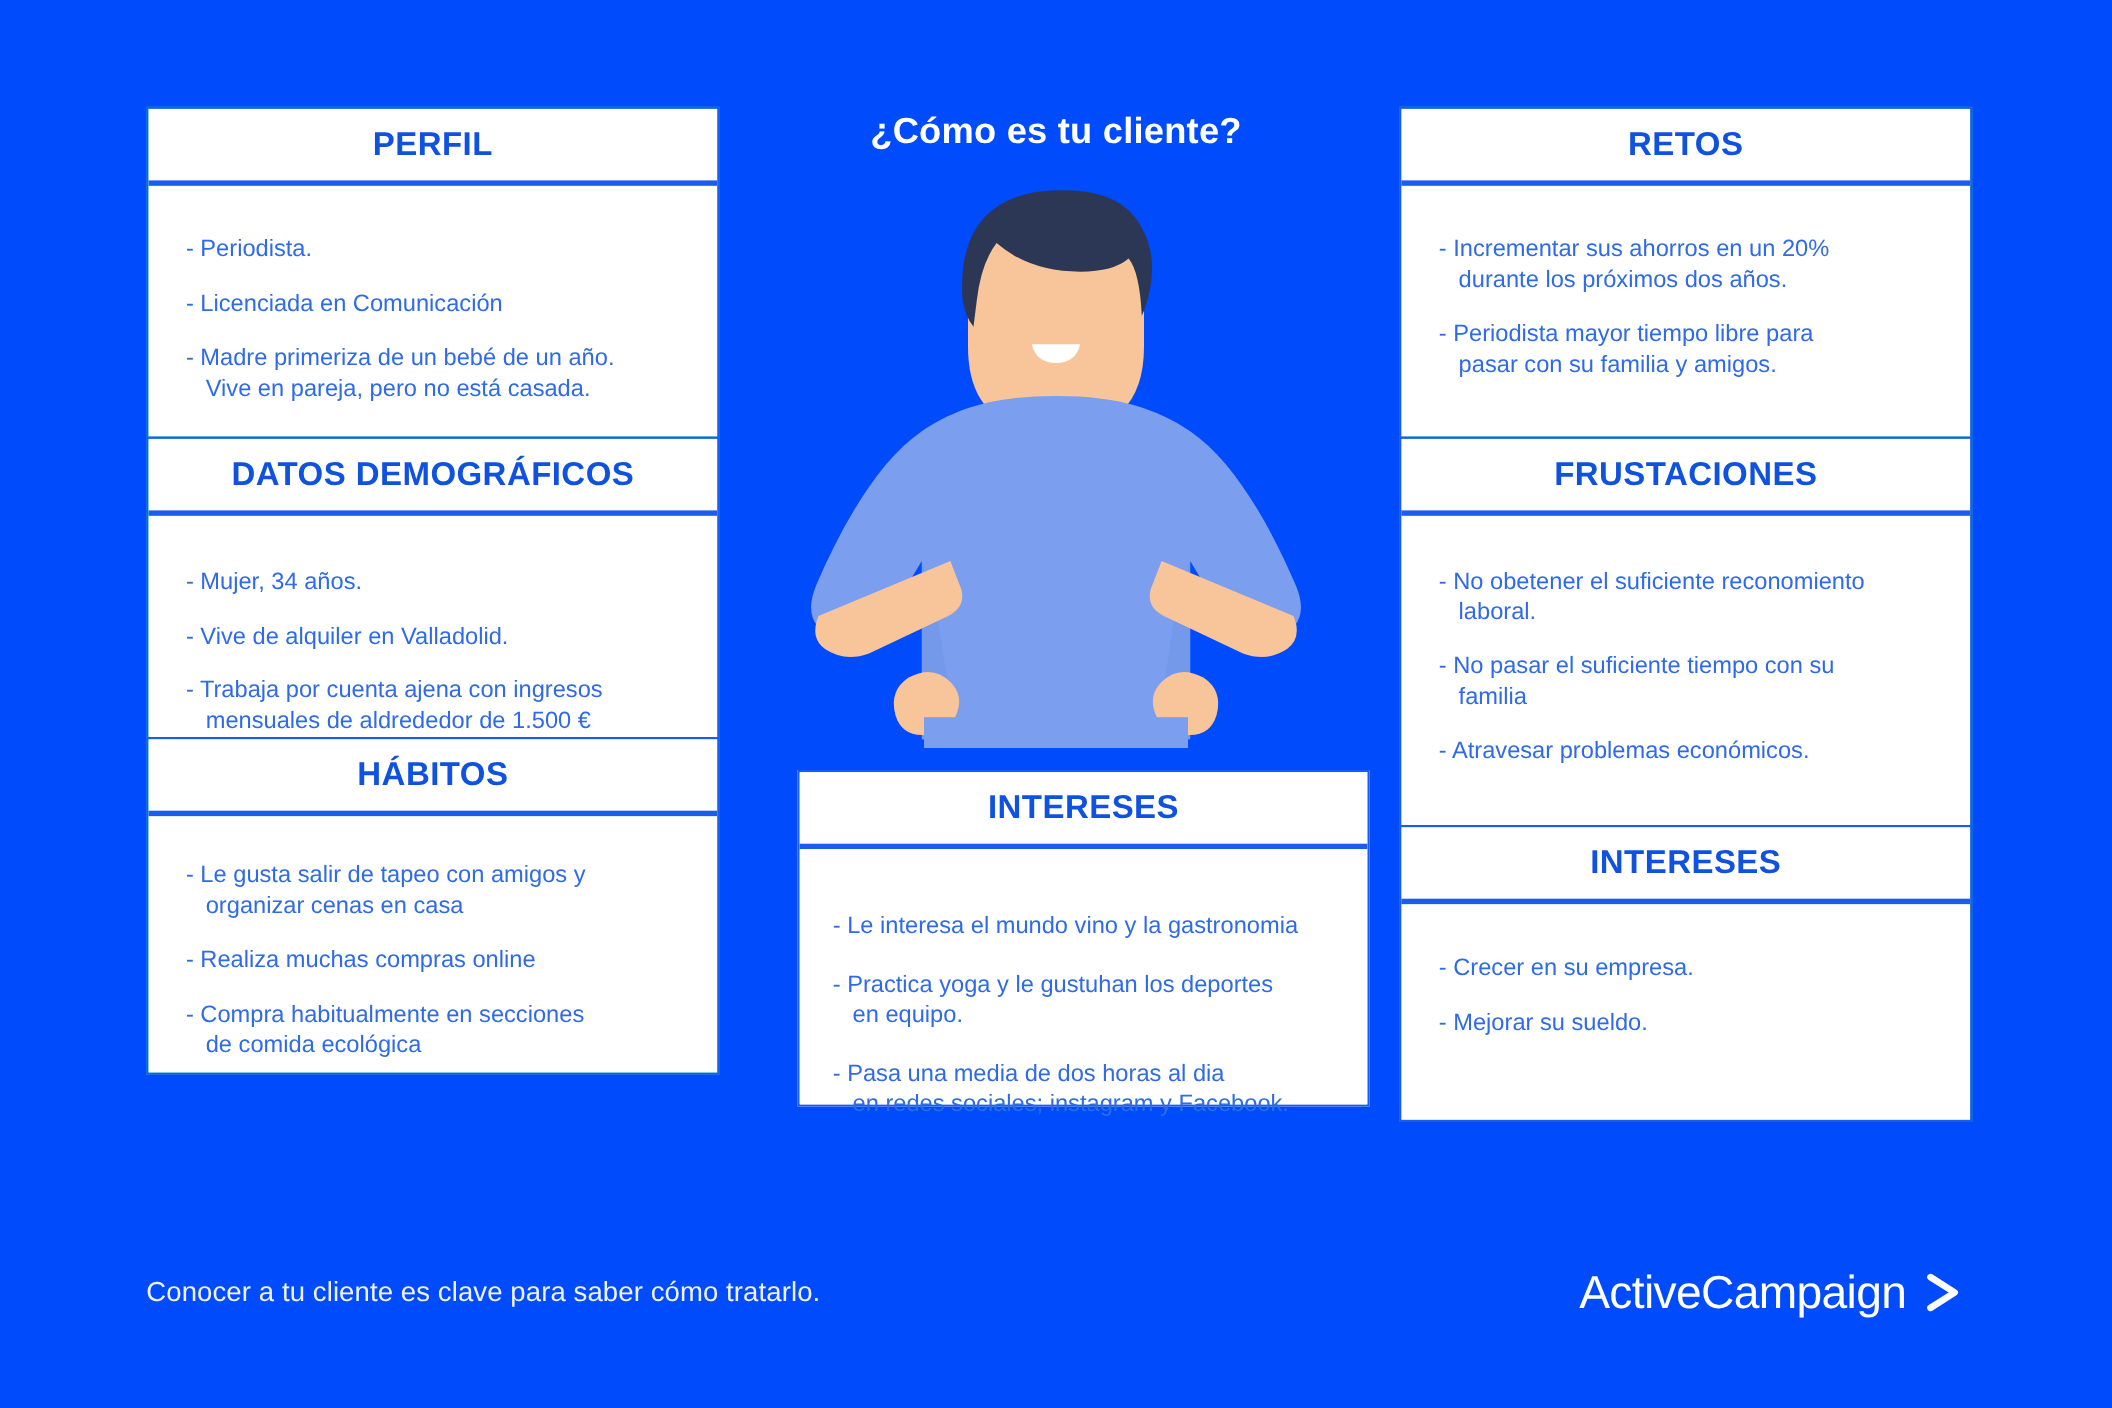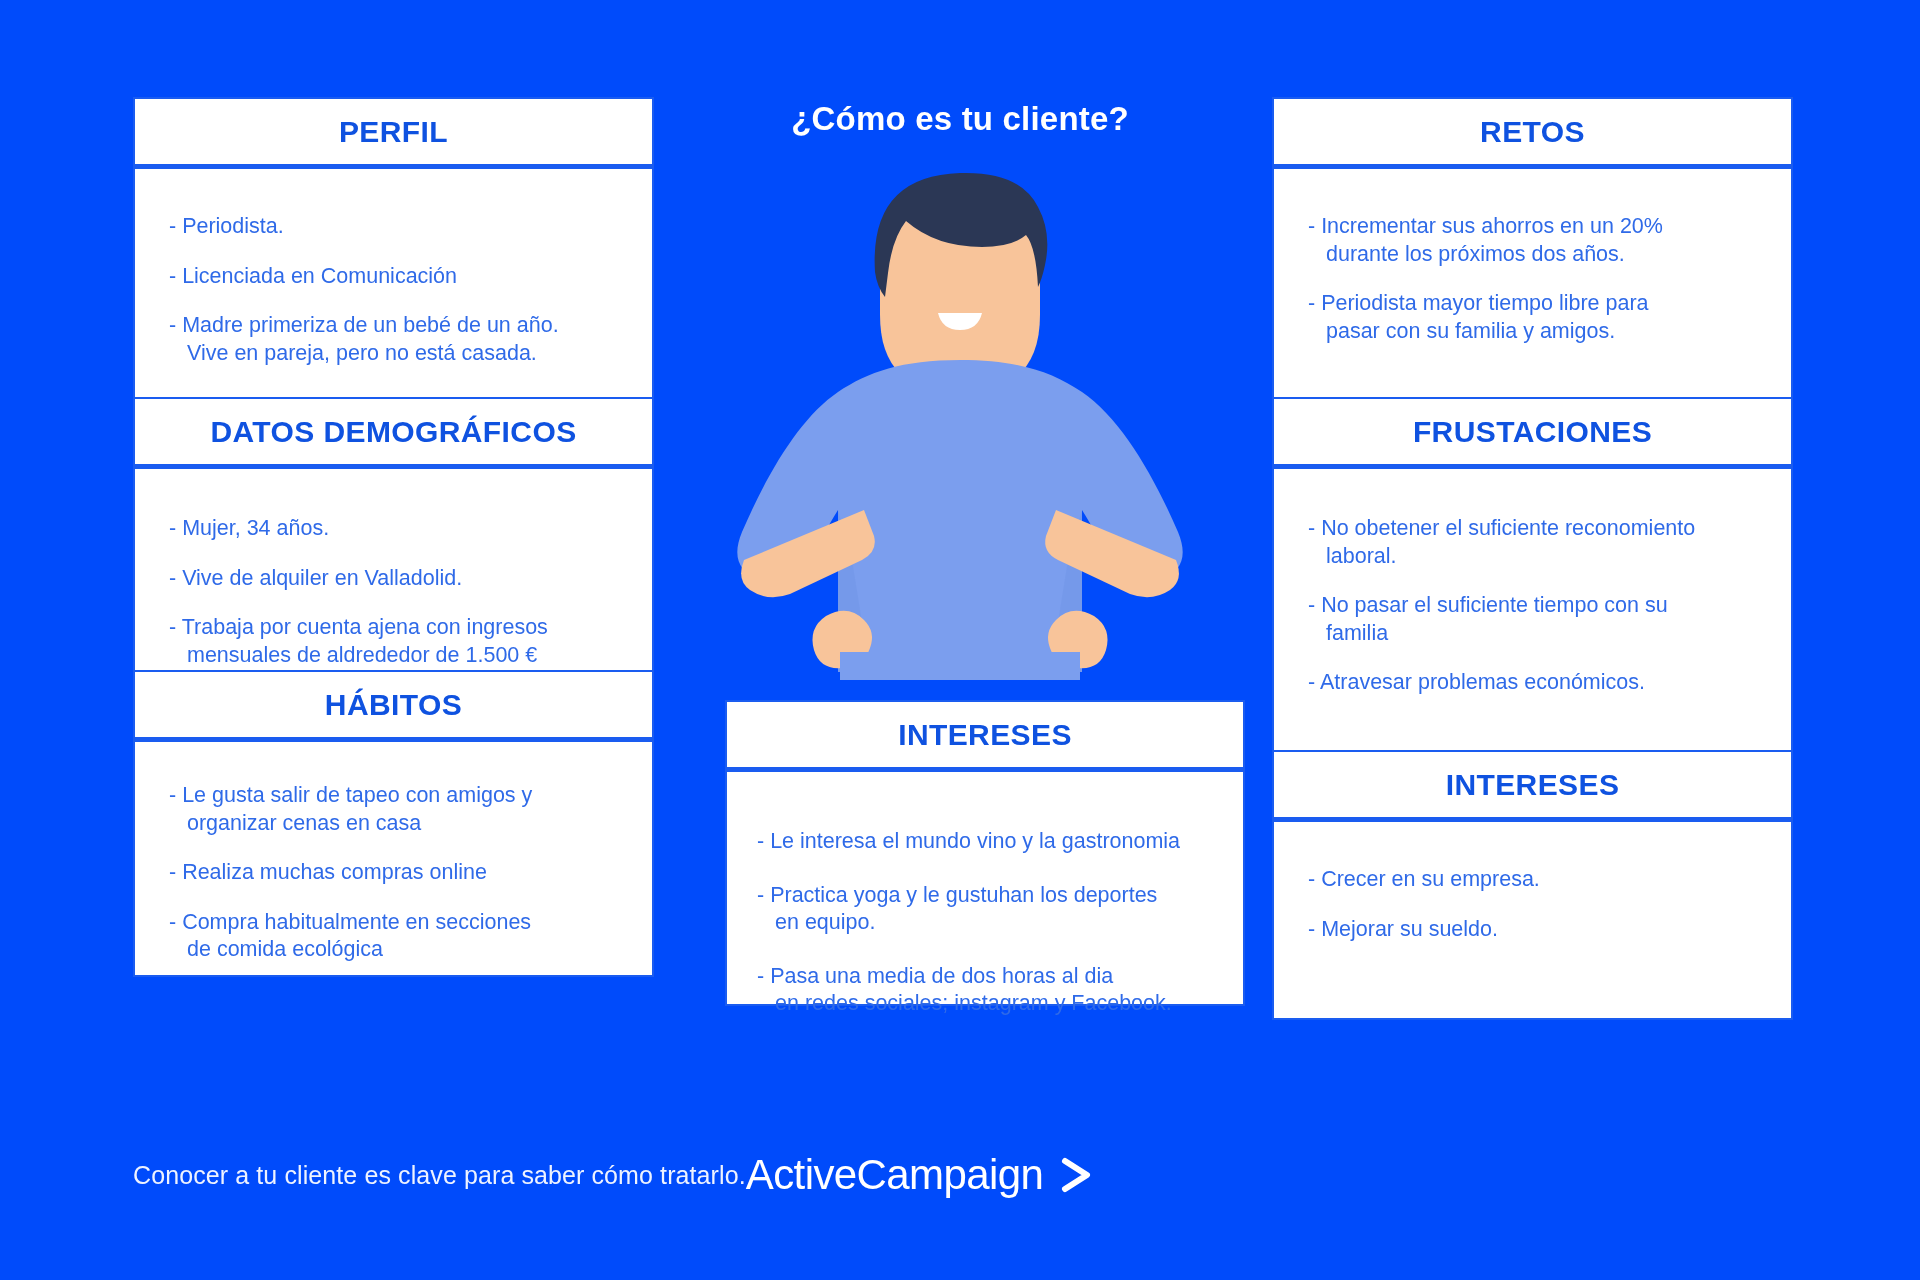--- a/index.html
+++ b/index.html
@@ -105,20 +105,21 @@
   .card-intereses .card-body li { margin-bottom:26px; }
 
   
   .footer {
     position:absolute;
     left:0; top:1140px;
     width:1920px;
     height:70px;
     display:flex;
     align-items:center;
+    justify-content:space-between;
     padding:0 133px;
   }
   .footer-text {
     color:#eef3ff;
     font-size:25px;
     letter-spacing:0.1px;
   }
   .logo {
     display:flex;
     align-items:center;

